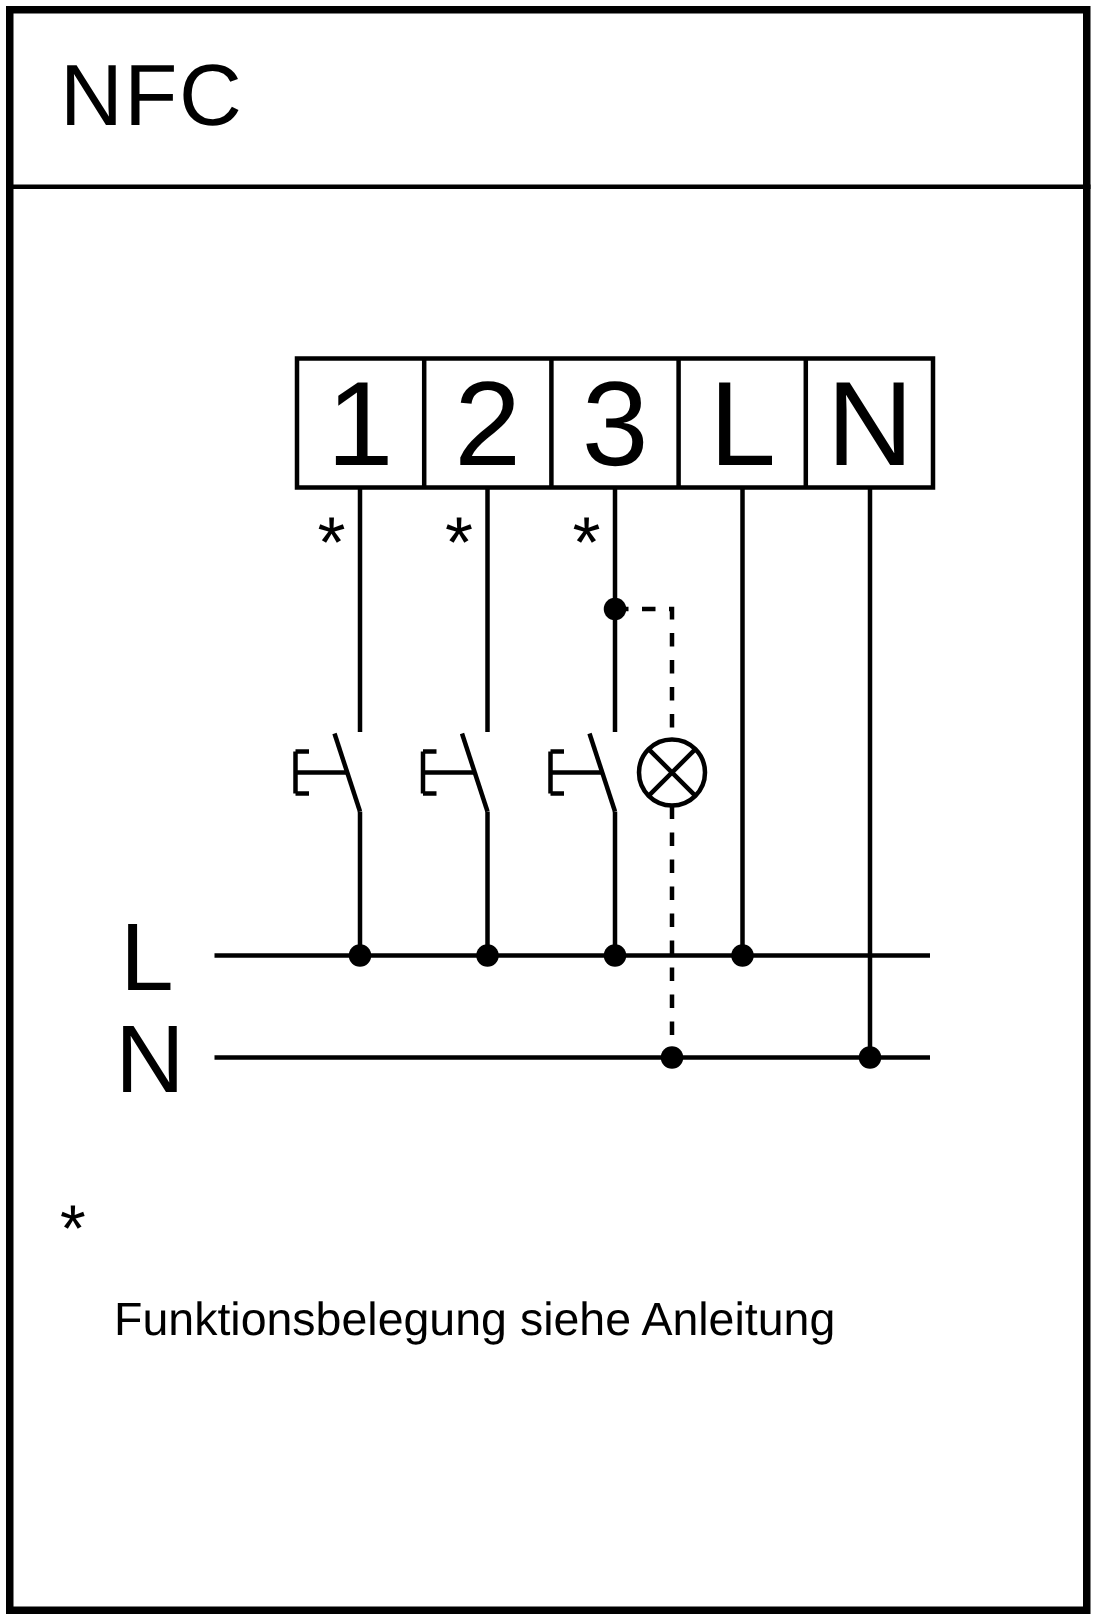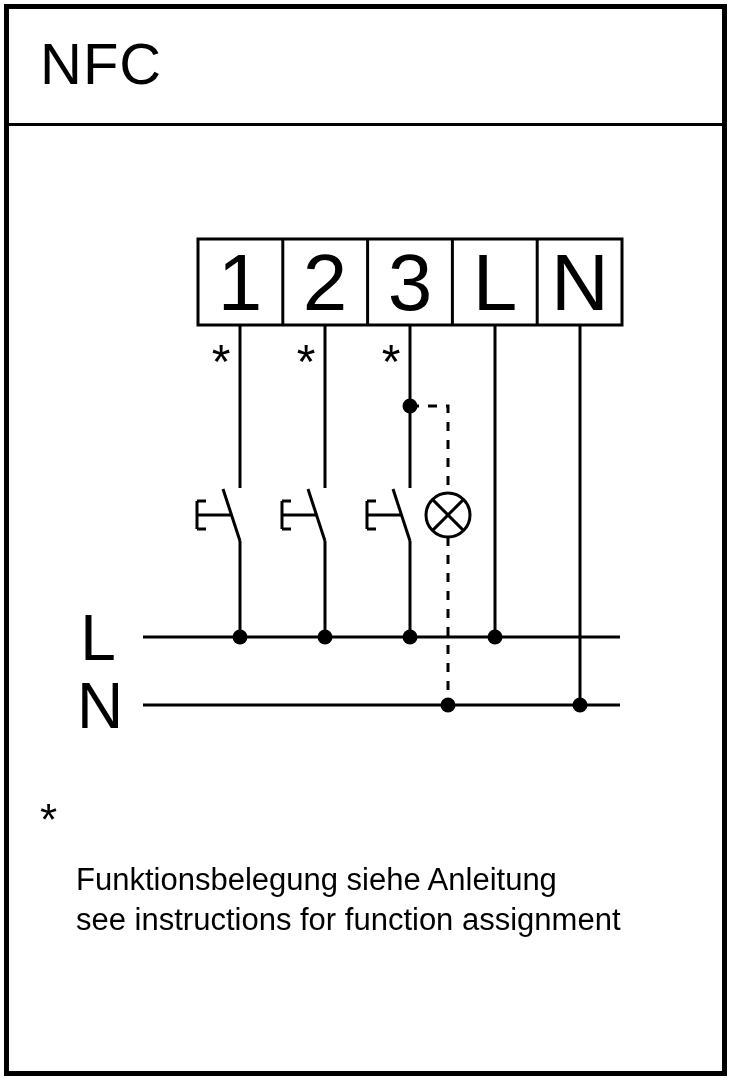--- a/index.html
+++ b/index.html
@@ -179,16 +179,15 @@
       <circle cx="580" cy="705" r="7.5"></circle>
     </g>
 
     <text class="bus-text" x="98" y="660" text-anchor="middle">L</text>
     <text class="bus-text" x="100" y="728" text-anchor="middle">N</text>
   </svg>
 
   <div class="footnote-marker">*</div>
   <div class="footnote-lines">
     <div>Funktionsbelegung siehe Anleitung</div>
-    <div>see instructions for function assignment</div>
   </div>
 
 </div>
 
 </body></html>

